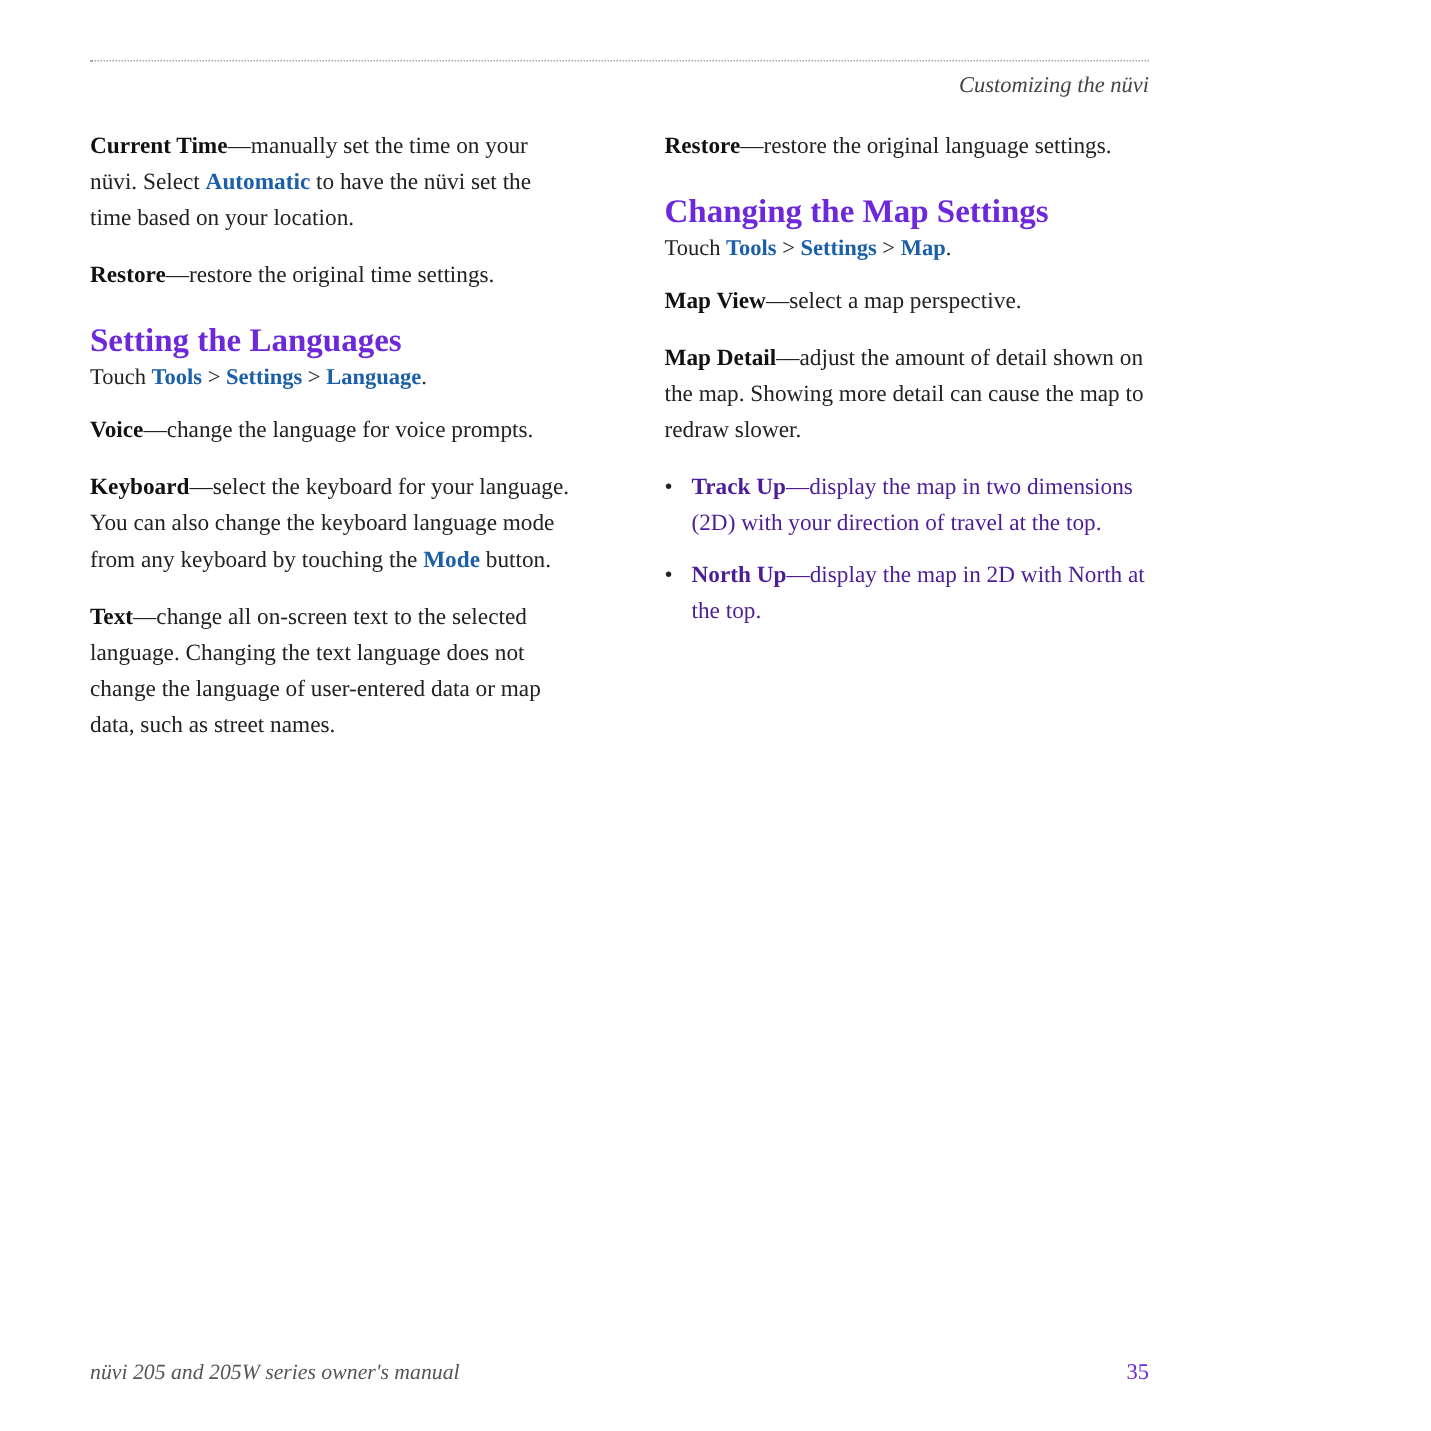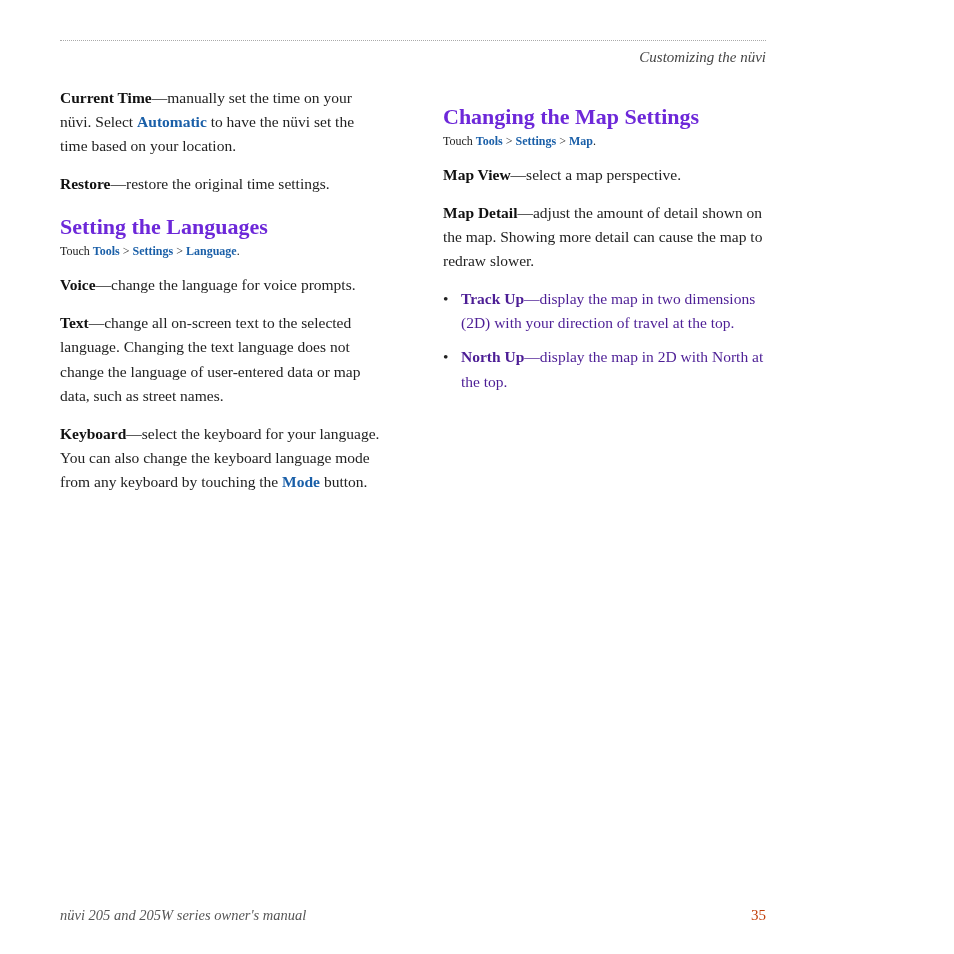--- a/index.html
+++ b/index.html
@@ -57,21 +57,21 @@
     .section-heading {
       font-size: 22px;
       font-weight: bold;
       color: #6d28d9;
       margin-top: 18px;
       margin-bottom: 4px;
       line-height: 1.2;
     }
 
     .sub-nav {
-      font-size: 12px;
+      font-size: 15px;
       margin-bottom: 14px;
       color: #222;
     }
 
     .blue-bold {
       font-weight: bold;
       color: #1a5fa8;
     }
 
     .paragraph {
@@ -122,21 +122,21 @@
       color: #555555;
     }
 
     .footer-title {
       font-style: italic;
     }
 
     .footer-page {
       font-style: normal;
       font-size: 15px;
-      color: #c2410c;
+      color: #6d28d9;
     }
   </style>
 </head>
 <body>
 
 <div class="page">
 
   <hr class="header-rule">
 
   <div class="page-header">
@@ -159,31 +159,34 @@
 
       <p class="sub-nav">
         <span>Touch </span><span class="blue-bold">Tools</span><span> &gt; </span><span class="blue-bold">Settings</span><span> &gt; </span><span class="blue-bold">Language</span><span>.</span>
       </p>
 
       <p class="paragraph">
         <strong>Voice</strong><span>—change the language for voice prompts.</span>
       </p>
 
       <p class="paragraph">
+        <strong>Keyboard</strong><span>—select the keyboard for your language. You can also change the keyboard language mode from any keyboard by touching the </span><span class="blue-bold">Mode</span><span> button.</span>
+      </p>
+
+      <p class="paragraph">
         <strong>Text</strong><span>—change all on-screen text to the selected language. Changing the text language does not change the language of user-entered data or map data, such as street names.</span>
       </p>
 
-      <p class="paragraph">
-        <strong>Keyboard</strong><span>—select the keyboard for your language. You can also change the keyboard language mode from any keyboard by touching the </span><span class="blue-bold">Mode</span><span> button.</span>
-      </p>
-
     </div>
 
     <div class="col-right">
 
+      <p class="paragraph">
+        <strong>Restore</strong><span>—restore the original language settings.</span>
+      </p>
 
       <h2 class="section-heading">Changing the Map Settings</h2>
 
       <p class="sub-nav">
         <span>Touch </span><span class="blue-bold">Tools</span><span> &gt; </span><span class="blue-bold">Settings</span><span> &gt; </span><span class="blue-bold">Map</span><span>.</span>
       </p>
 
       <p class="paragraph">
         <strong>Map View</strong><span>—select a map perspective.</span>
       </p>

